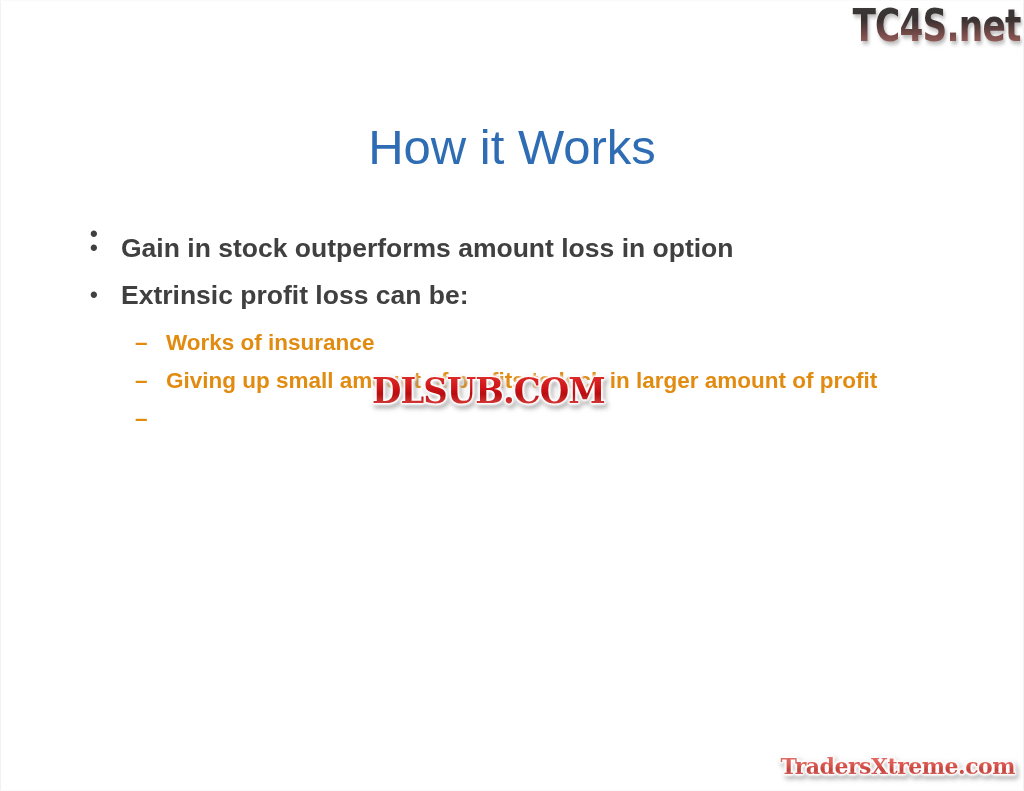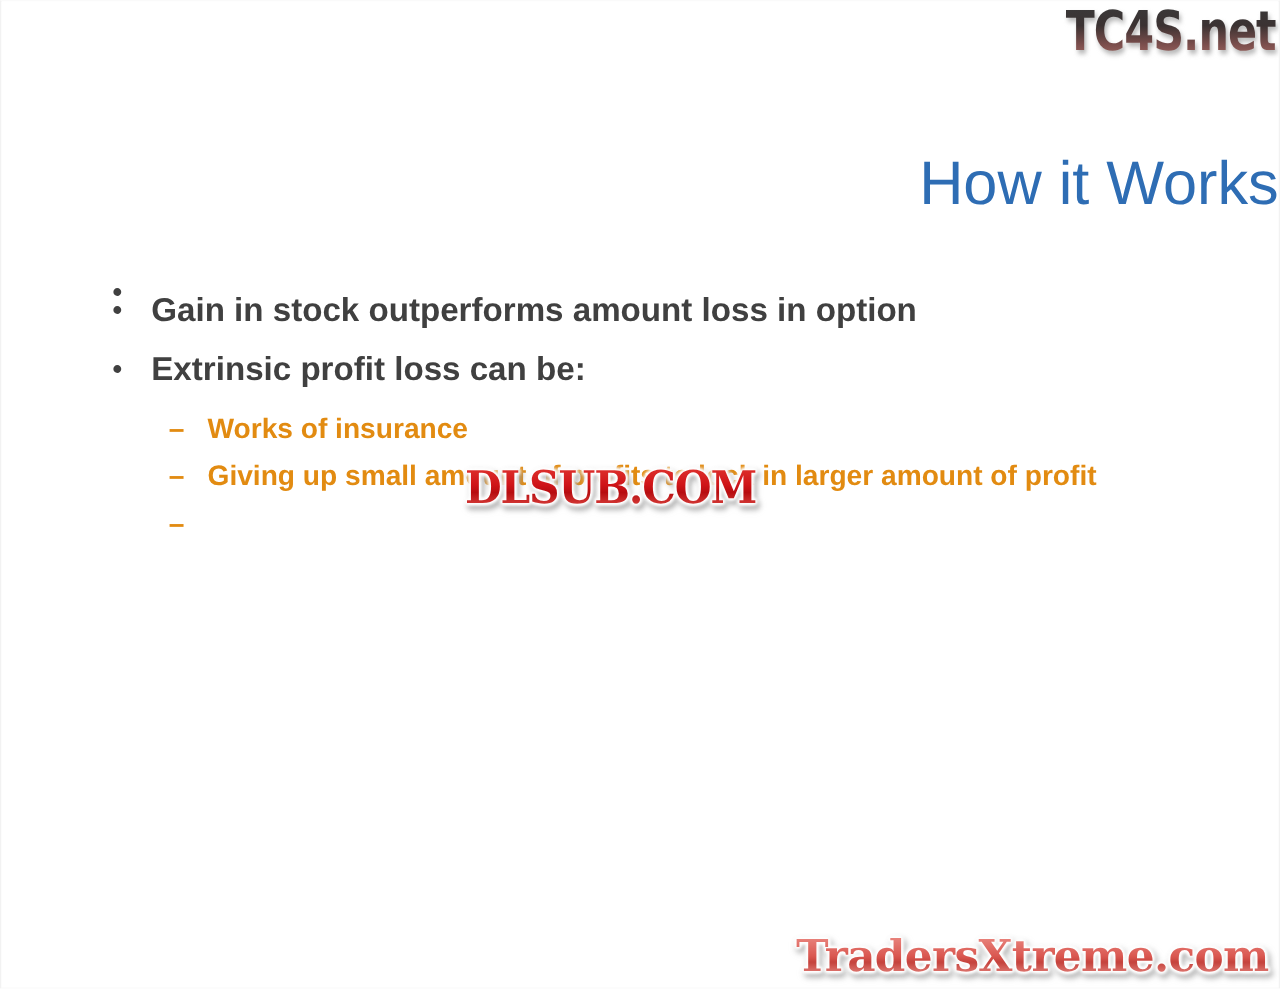--- a/index.html
+++ b/index.html
@@ -45,21 +45,21 @@
     filter: drop-shadow(2px 3px 2px rgba(120,120,120,0.55));
     user-select: none;
   }
 
   
   #title {
     position: absolute;
     left: 0;
     right: 0;
     top: 118px;
-    text-align: right;
+    text-align: center;
     color: #2e6db4;
     font-size: 49px;
     line-height: 56px;
     font-weight: normal;
     letter-spacing: 0px;
   }
 
   
   #body {
     position: absolute;
@@ -131,21 +131,21 @@
     user-select: none;
   }
 
   
   #wm-bottom {
     position: absolute;
     right: 8px;
     bottom: 8px;
     font-family: "DejaVu Serif", serif;
     font-weight: bold;
-    font-size: 35px;
+    font-size: 22px;
     line-height: 32px;
     letter-spacing: -0.5px;
     white-space: nowrap;
     color: #d9625c;
     background: linear-gradient(to bottom, #e8837c 0%, #d9564f 48%, #c4423c 62%, #ea908a 100%);
     -webkit-background-clip: text;
     background-clip: text;
     -webkit-text-fill-color: transparent;
     filter: drop-shadow(0 0 1.1px #ffffff) drop-shadow(0 0 1.1px #ffffff)
             drop-shadow(0 0 1.1px #ffffff) drop-shadow(0 0 1.1px #ffffff)

